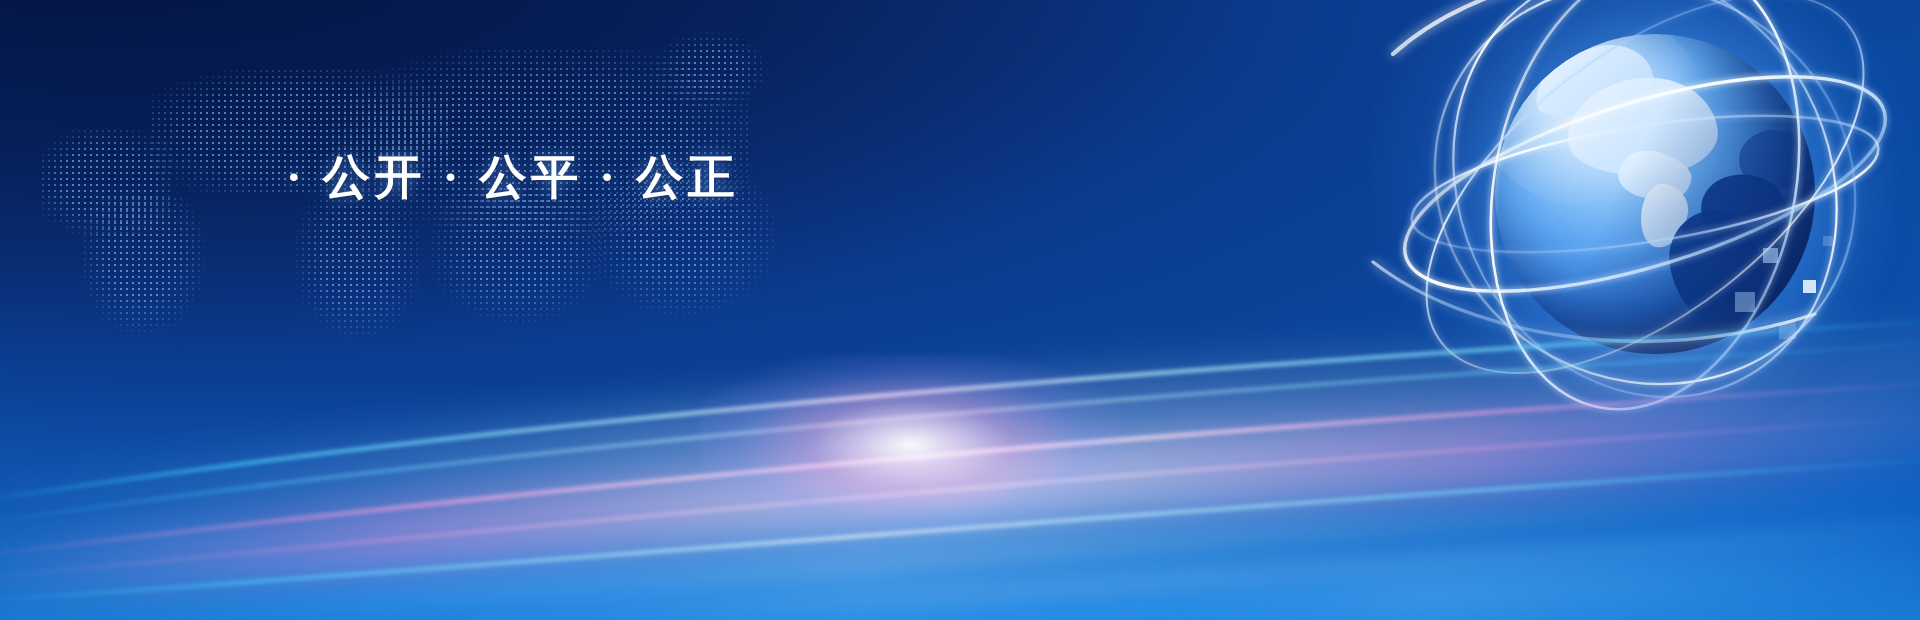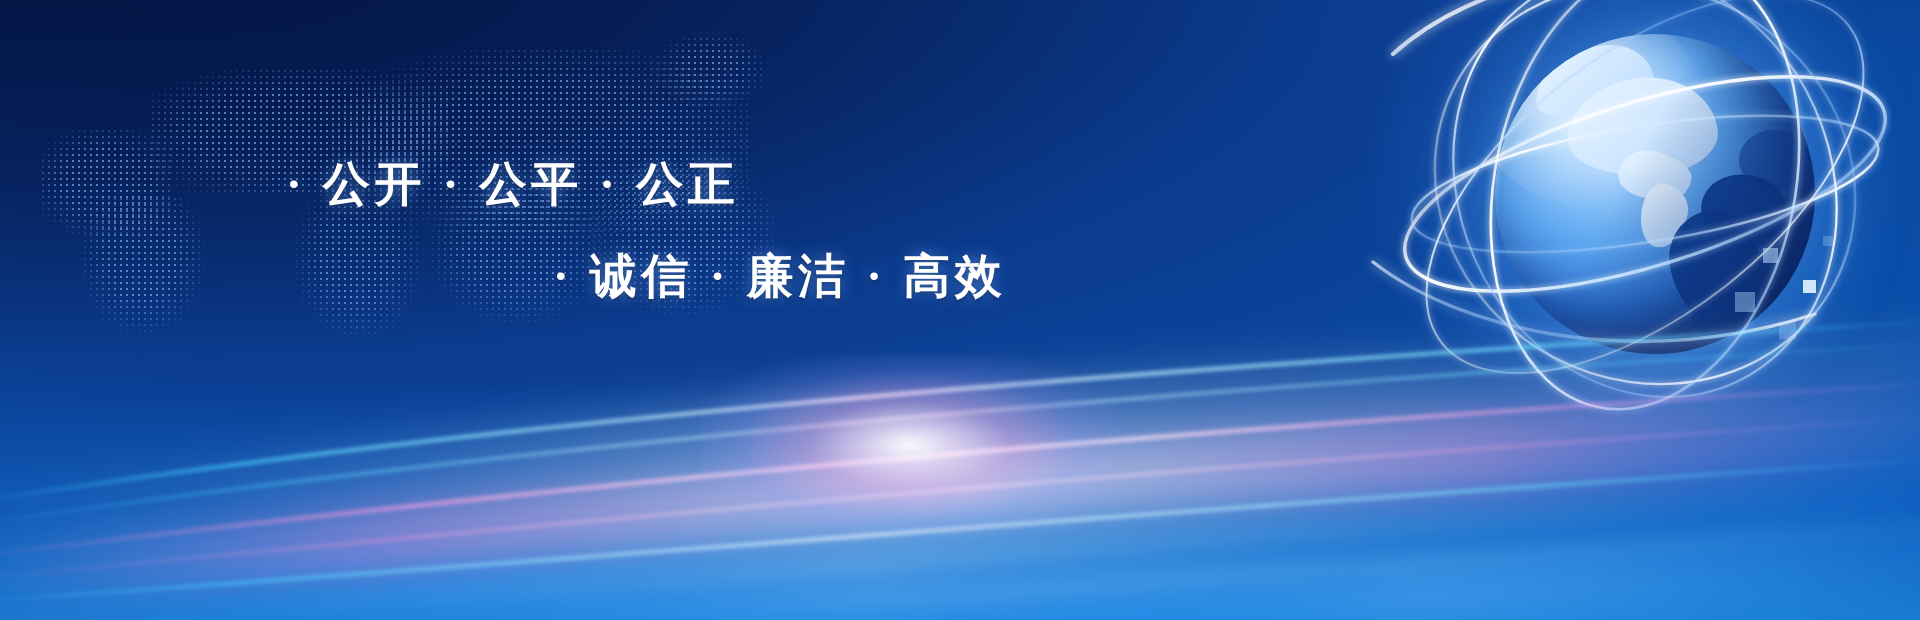--- a/index.html
+++ b/index.html
@@ -63,21 +63,21 @@
   .streaks{position:absolute;left:0;bottom:0;width:1920px;height:330px;overflow:hidden;}
   .streaks svg{display:block;}
   .core-glow{position:absolute;left:700px;bottom:85px;width:420px;height:180px;
     background:radial-gradient(ellipse at center, rgba(255,255,255,.96) 0%, rgba(255,225,250,.7) 16%, rgba(255,170,235,.38) 34%, rgba(170,150,255,.16) 58%, rgba(120,160,255,0) 80%);
     filter:blur(2px);}
 
   
   .slogan{position:absolute;left:0;top:0;width:1150px;height:360px;pointer-events:none;}
   .line{position:absolute;color:#ffffff;white-space:nowrap;
     font-weight:700;letter-spacing:.10em;
-    text-shadow:0 0 14px rgba(120,180,255,.55), 0 2px 5px rgba(2,16,54,.65);margin-top:7px;}
+    text-shadow:0 0 14px rgba(120,180,255,.55), 0 2px 5px rgba(2,16,54,.65);}
   .line1{left:286px;top:146px;font-size:47px;}
   .line2{left:553px;top:238px;font-size:47px;}
 </style>
 </head>
 <body>
 
 <div id="stage">
 
   <div class="bg-base"></div>
   <div class="bg-dark-tl"></div>
@@ -222,16 +222,15 @@
       <path d="M 120 330 C 560 300, 1100 252, 1960 198" stroke="url(#sc)" stroke-width="2.0" fill="none" filter="url(#blurB)" opacity="0.7"></path>
       <path d="M 600 330 C 900 312, 1400 274, 1960 236" stroke="url(#sw)" stroke-width="4.5" fill="none" filter="url(#blurB)" opacity="0.6"></path>
 
       <path d="M 980 330 C 1320 300, 1640 264, 1960 222 L 1960 330 Z" fill="url(#sb)" filter="url(#blurC)" opacity="0.45"></path>
     </svg>
     <div class="core-glow"></div>
   </div>
 
   <div class="slogan">
     <div class="line line1">· 公开 · 公平 · 公正</div>
-    <div class="line line2">· 诚信 · 廉洁 · 高效</div>
   </div>
 
 </div>
 
 </body></html>

